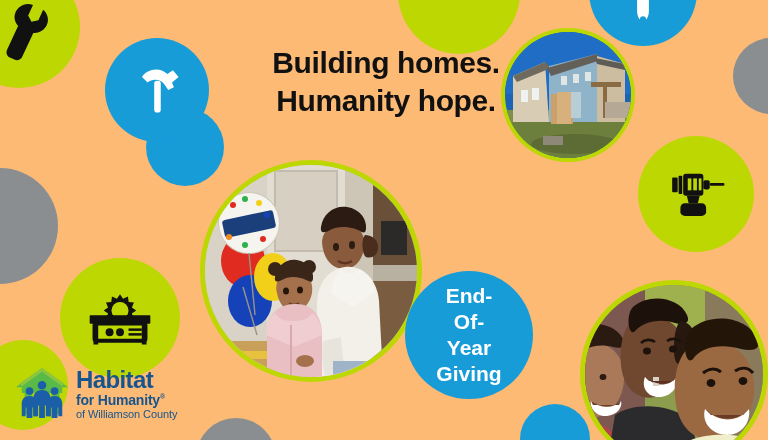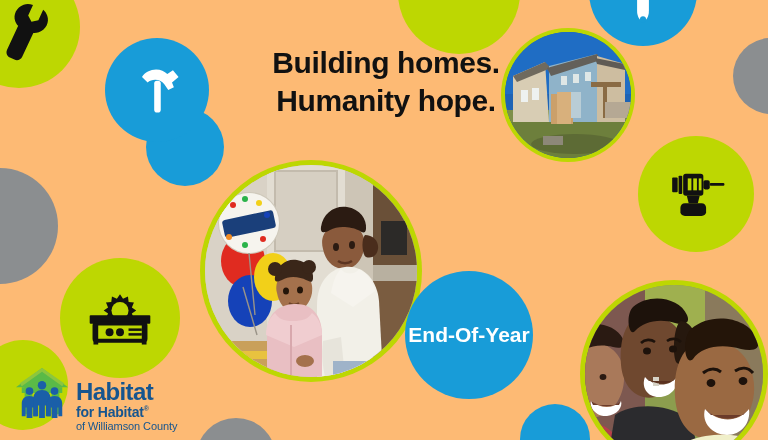--- a/index.html
+++ b/index.html
@@ -66,21 +66,21 @@
   
   #eoy {
     position: absolute;
     left: 405px;
     top: 271px;
     width: 128px;
     height: 128px;
     border-radius: 50%;
     background: #189cd8;
     display: flex;
-    flex-direction: row;
+    flex-direction: column;
     align-items: center;
     justify-content: center;
     color: #ffffff;
     font-weight: bold;
     font-size: 21px;
     line-height: 1.24;
     text-align: center;
   }
   #eoy span { display: block; }
 
@@ -88,21 +88,21 @@
   #logo {
     position: absolute;
     left: 14px;
     top: 366px;
     display: flex;
     align-items: flex-start;
   }
   #logo-mark { flex: 0 0 auto; }
   #logo-text {
     margin-left: 6px;
-    margin-top: 14px;
+    margin-top: 2px;
     color: #16558f;
     line-height: 1;
   }
   .logo-habitat {
     display: block;
     font-size: 24px;
     font-weight: bold;
     letter-spacing: -0.6px;
     color: #16558f;
   }
@@ -351,38 +351,39 @@
 
   <div id="headline">
     <span class="hl-line">Building homes.</span>
     <span class="hl-line">Humanity hope.</span>
   </div>
 
   <div id="eoy">
     <span>End-</span>
     <span>Of-</span>
     <span>Year</span>
+    <span>Giving</span>
   </div>
 
   <div id="logo">
     <span id="logo-mark">
       <svg width="56" height="54" viewBox="0 0 58 56" aria-hidden="true">
         <path d="M29 2L2 22h9v28h8V28h20v22h8V22h9z" fill="#5aba47"></path>
         <rect x="8" y="22" width="42" height="6" fill="#5aba47"></rect>
         <g fill="#1a5fa8">
           <circle cx="16" cy="26" r="4"></circle>
           <path d="M16 31c-5 0-8 3-8 8v13h4v-9h1v11h6v-11h1v9h4V39c0-5-3-8-8-8z"></path>
           <circle cx="29" cy="20" r="4.4"></circle>
           <path d="M29 25c-5 0-9 3-9 9v18h5v-11h1v13h6v-13h1v11h5V34c0-6-4-9-9-9z"></path>
           <circle cx="42" cy="26" r="4"></circle>
           <path d="M42 31c-5 0-8 3-8 8v13h4v-9h1v11h6v-11h1v9h4V39c0-5-3-8-8-8z"></path>
         </g>
         <path d="M6 18L29 2l23 16-2 3L29 6 8 21z" fill="#8cc63f"></path>
       </svg>
     </span>
     <span id="logo-text">
       <span class="logo-habitat">Habitat</span>
-      <span class="logo-fh"><span>for Habitat</span><sup>®</sup></span>
+      <span class="logo-fh"><span>for Humanity</span><sup>®</sup></span>
       <span class="logo-county">of Williamson County</span>
     </span>
   </div>
 
 </div>
 
 </body></html>

